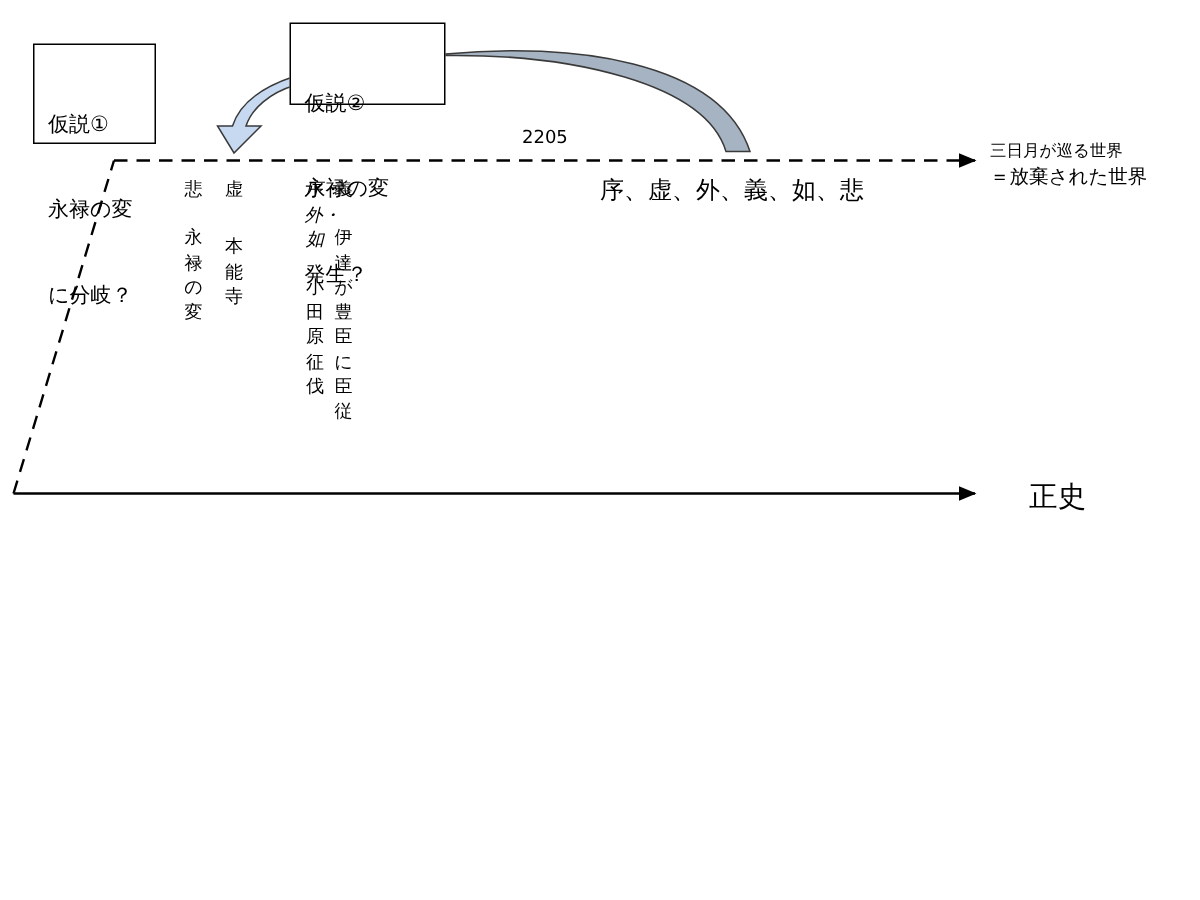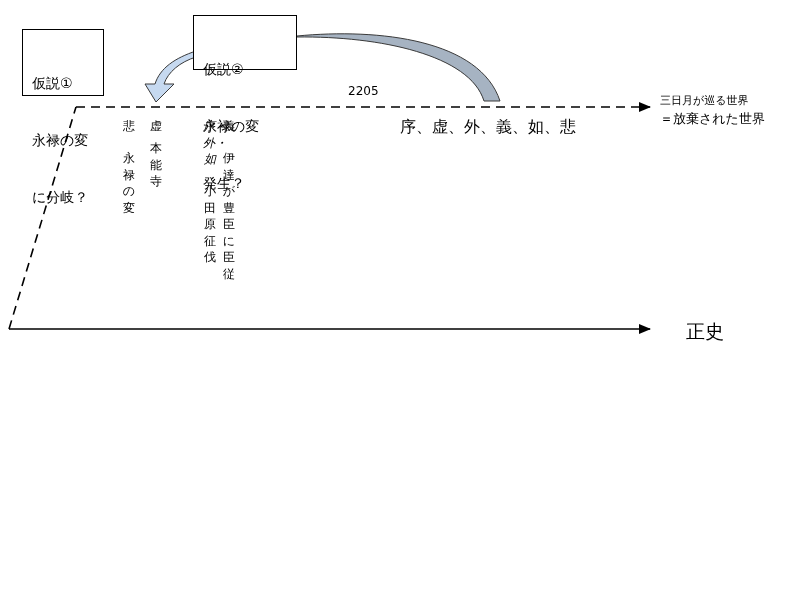--- a/index.html
+++ b/index.html
@@ -50,19 +50,19 @@
 <div class="lbl" style="left:660px; top:110px; font-size:13px;">＝放棄された世界</div>
 
 <div class="lbl" style="left:400px; top:118px; font-size:16px;">序、虚、外、義、如、悲</div>
 
 <div class="lbl" style="left:686px; top:322px; font-size:19px;">正史</div>
 
 <div class="vcol" style="left:122px; top:118px;">悲</div>
 <div class="vcol" style="left:122px; top:150px;">永禄の変</div>
 
 <div class="vcol" style="left:149px; top:118px;">虚</div>
-<div class="vcol" style="left:149px; top:140px;">本能寺</div>
+<div class="vcol" style="left:149px; top:156px;">本能寺</div>
 
 <div class="vcol" style="left:203px; top:118px; line-height:16.5px;font-style:italic;">序・外・如</div>
 <div class="vcol" style="left:203px; top:183px;">小田原征伐</div>
 
 <div class="vcol" style="left:222px; top:118px;">義</div>
 <div class="vcol" style="left:222px; top:150px;">伊達が豊臣に臣従</div>
 
 </body></html>

